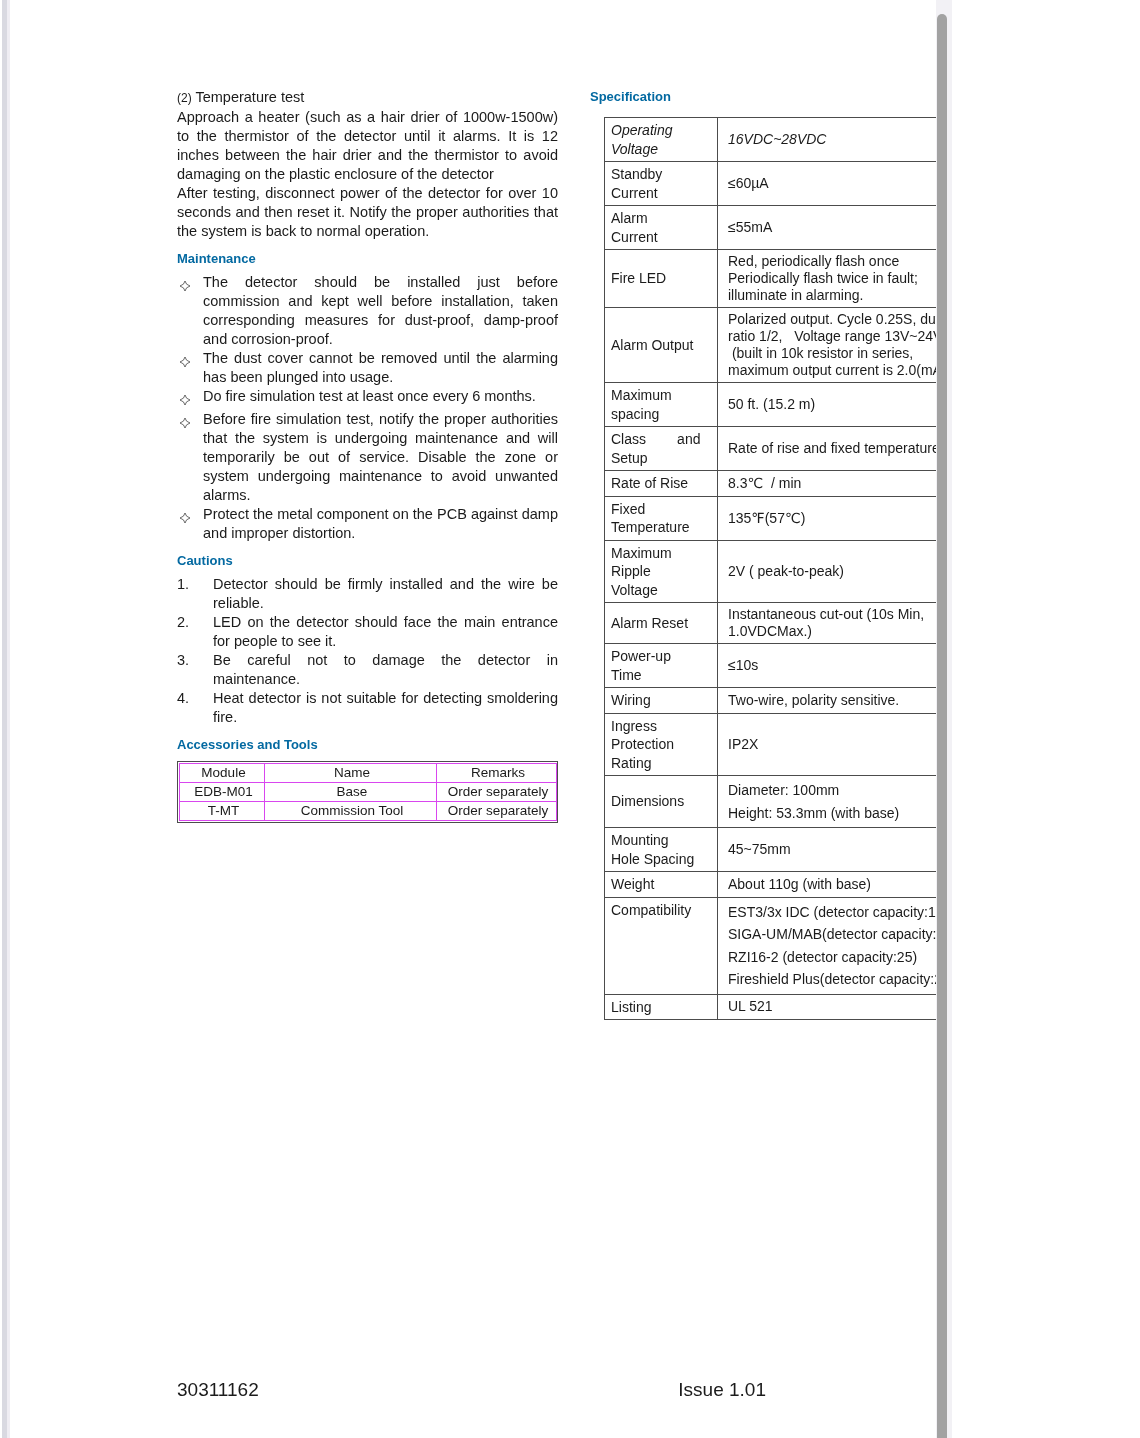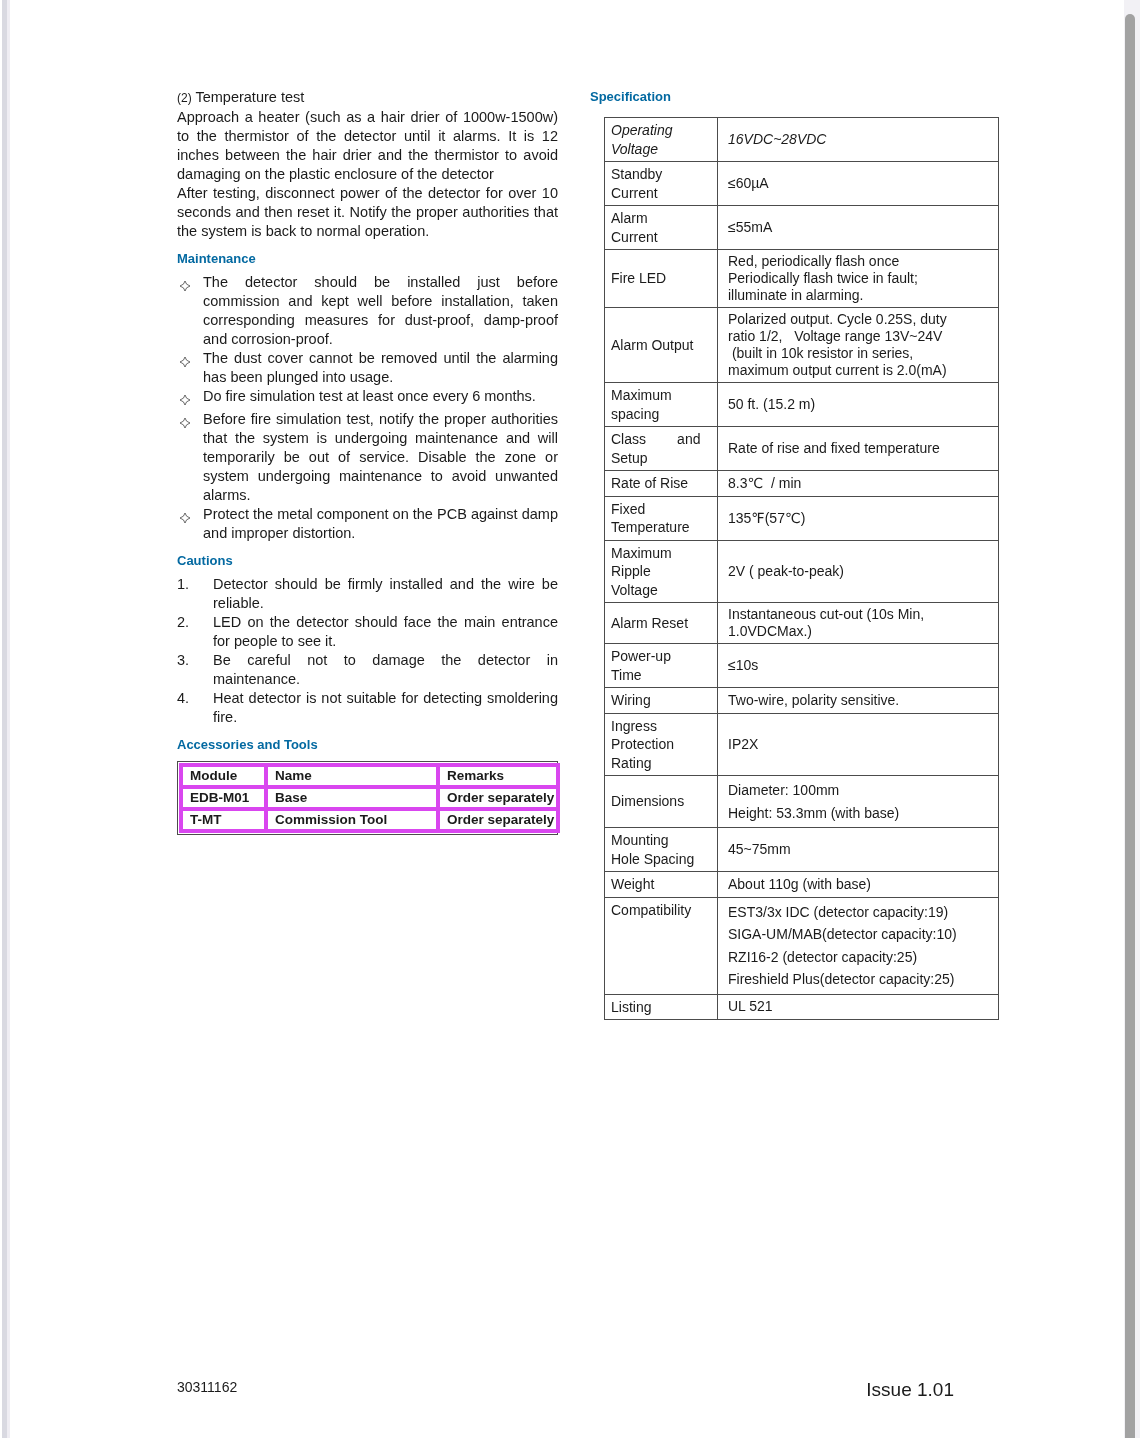--- a/index.html
+++ b/index.html
@@ -1,19 +1,19 @@
 <!DOCTYPE html>
 <html><head>
 <meta charset="utf-8">
 <style>
   * { margin: 0; padding: 0; box-sizing: border-box; }
   html,body { background: #ffffff; }
   .page {
     position: relative;
-    width: 1140px;
+    width: 952px;
     height: 1438px;
     background: #ffffff;
     font-family: "Liberation Sans", "DejaVu Sans", sans-serif;
     color: #1b1b1b;
     overflow: hidden;
     padding-left: 6px;
   }
   .left-edge {
     position: absolute; left: 0; top: 0; width: 10px; height: 100%;
     background: linear-gradient(to right, #ffffff 0 2px, #d9d9e1 2px 7px, #efedf3 7px 10px);
@@ -45,36 +45,36 @@
   .m-star { width: 26px; flex: none; padding-top: 4px; padding-left: 3px; }
   .m-text { flex: 1; text-align: justify; }
   
   .c-item { display: flex; }
   .c-num { width: 36px; flex: none; }
   .c-text { flex: 1; text-align: justify; }
   
   .acc-wrap { border: 1px solid #4c4c4c; padding: 1px; width: 381px; margin-top: 5px; background: #fff; }
   table.acc { border-collapse: collapse; width: 100%; table-layout: fixed; }
   .acc th, .acc td {
-    border: 4px solid #d946ef; font-weight: bold; text-align: left;
+    border: 1px solid #d946ef; font-weight: normal; text-align: center;
     font-size: 13.5px; line-height: 16px; padding: 1px 4px 1px 7px;
     overflow: hidden; white-space: nowrap;
   }
   
   table.spec { border-collapse: collapse; width: 394px; table-layout: fixed; margin-left: 14px; }
   .spec td {
     border: 1px solid #4c4c4c; vertical-align: middle;
     font-size: 14px; color: #1b1b1b; height: 25px; overflow: hidden;
   }
   .spec td.lbl { padding: 3px 8px 3px 6px; white-space: pre-wrap; line-height: 18.5px; }
   .spec td.val { padding: 3px 8px 3px 10px; white-space: pre-wrap; line-height: 17px; }
   .spec tr.loose td.val { line-height: 22.5px; }
   .spec tr.vtop td.lbl { vertical-align: top; }
   .spec tr.it td { font-style: italic; }
-  .footer-left { position: absolute; left: 177px; top: 1379px; font-size: 14px; }
+  .footer-left { position: absolute; left: 177px; top: 1379px; font-size: 19px; }
   .footer-right { position: absolute; right: 186px; top: 1379px; font-size: 19px; }
 </style>
 </head>
 <body>
 
 <div class="page">
   <div class="left-edge"></div>
 
   <div class="col-left">
     <div class="tt-head"><span class="tt-num">(2)</span> <span>Temperature test</span></div>

